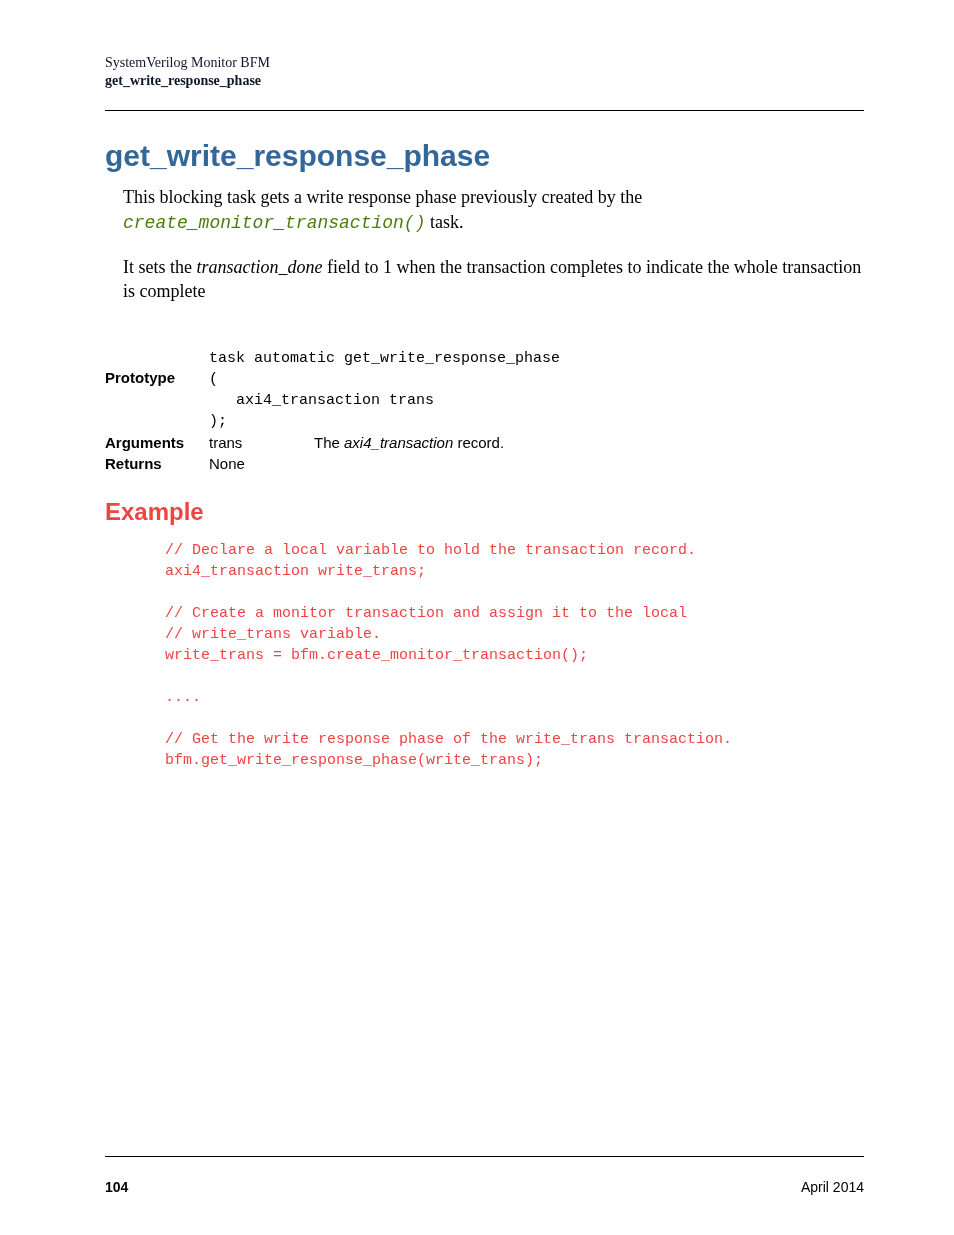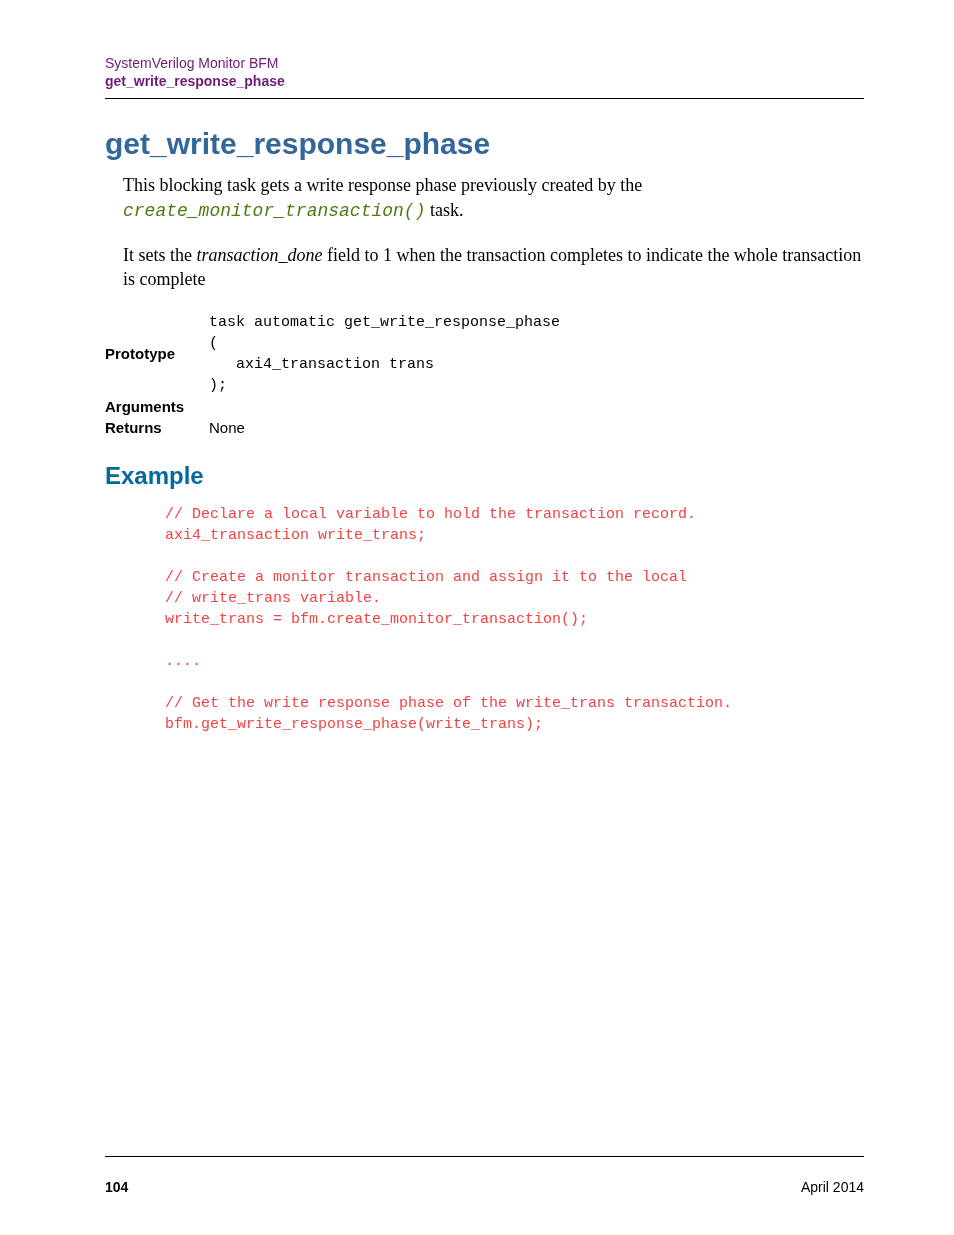--- a/index.html
+++ b/index.html
@@ -12,26 +12,26 @@
     position: relative;
     box-sizing: border-box;
   }
   .page {
     padding: 54px 90px 0 105px;
     box-sizing: border-box;
     height: 100%;
     position: relative;
   }
   .running-header {
-    font-family: Liberation Sans, sans-serif;
+    font-family: Liberation Serif, serif;
     font-size: 14px;
-    color: #701a75;
+    color: #0f172a;
     line-height: 1.3;
     border-bottom: 1.5px solid #000;
-    padding-bottom: 8px;
+    padding-bottom: 20px;
     margin-bottom: 28px;
   }
   .running-header .rh-line1 { font-weight: normal; }
   .running-header .rh-line2 { font-weight: bold; }
   h1.section-title {
     font-family: Arial, Helvetica, sans-serif;
     font-weight: bold;
     font-size: 30px;
     color: #336699;
     margin: 0 0 12px 0;
@@ -65,38 +65,39 @@
     flex: 0 0 104px;
   }
   .def-content {
     flex: 1;
   }
   .mono {
     font-family: "Courier New", Courier, monospace;
     font-size: 15px;
     white-space: pre;
     line-height: 1.4;
+    margin-top: 24px;
   }
   .arg-row {
     display: flex;
   }
   .arg-name {
     width: 105px;
     flex: 0 0 105px;
     font-family: Arial, Helvetica, sans-serif;
   }
   .arg-desc {
     font-family: Arial, Helvetica, sans-serif;
   }
   .arg-desc .ital { font-style: italic; }
   h2.subheading {
     font-family: Arial, Helvetica, sans-serif;
     font-weight: bold;
     font-size: 24px;
-    color: #0369a1;
+    color: #ef4444;
     margin: 10px 0 14px 0;
   }
   .code-block {
     font-family: "Courier New", Courier, monospace;
     font-size: 15px;
     white-space: pre;
     line-height: 1.4;
     margin-left: 60px;
     color: #ef4444;
   }
@@ -140,20 +141,26 @@
     <div class="def-row">
       <div class="def-label">Prototype</div>
       <div class="def-content mono">task automatic get_write_response_phase
 (
    axi4_transaction trans
 );</div>
     </div>
 
     <div class="def-row">
       <div class="def-label">Arguments</div>
+      <div class="def-content arg-row">
+        <div class="arg-name">trans</div>
+        <div class="arg-desc">
+          <span>The </span><span class="ital">axi4_transaction</span><span> record.</span>
+        </div>
+      </div>
     </div>
 
     <div class="def-row">
       <div class="def-label">Returns</div>
       <div class="def-content" style="font-family: Arial, Helvetica, sans-serif;">None</div>
     </div>
 
   </div>
 
   <h2 class="subheading">Example</h2>

